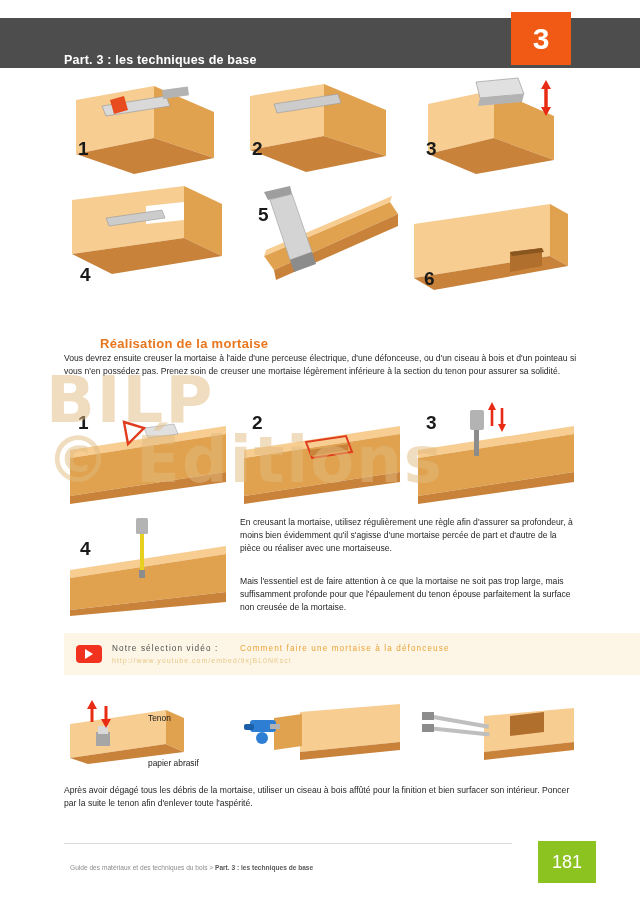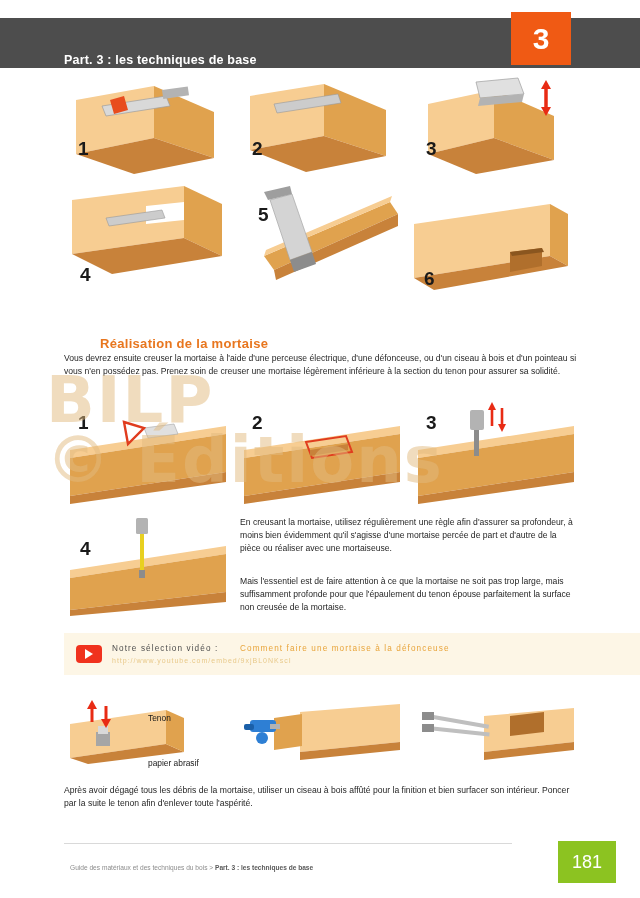--- a/index.html
+++ b/index.html
@@ -169,21 +169,20 @@
   .footer-text b { color: #595959; }
   .page-badge {
     position: absolute;
     left: 538px; top: 841px;
     width: 58px; height: 42px;
     background: #8cc321;
     color: #ffffff;
     font-size: 18px;
     text-align: center;
     line-height: 42px;
-    margin-left: 20px;
   }
 </style>
 </head>
 <body>
 
 <div class="page">
 
   <div class="header">
     <div class="header-title">Part. 3 : les techniques de base</div>
   </div>

